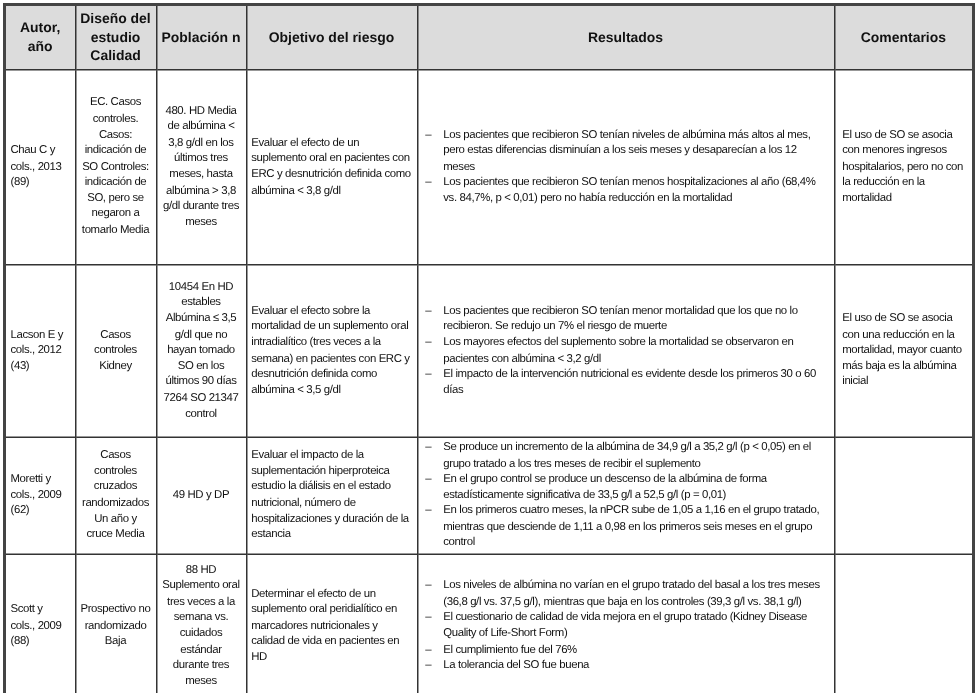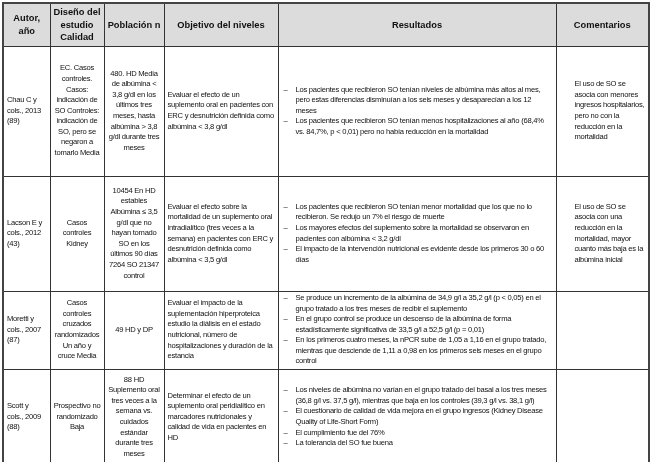--- a/index.html
+++ b/index.html
@@ -23,40 +23,40 @@
   }
   td.c { text-align:center; }
   td.l { text-align:left; }
   ul { list-style:none; margin:0; padding:0; }
   li { position:relative; padding-left:14px; }
   li .dash { position:absolute; left:2px; top:0; }
   .r1 td { height:127px; }
   .r2 td { height:112px;margin-left:34px; }
   .r3 td { height:75px; }
   .r4 td { height:93px; }
-  .comment { padding-left:18px; }
+  .comment { padding-left:5px; }
 </style>
 </head>
 <body>
 
 <table>
   <colgroup>
     <col style="width:47px">
     <col style="width:54px">
     <col style="width:60px">
     <col style="width:114px">
     <col style="width:278px">
     <col style="width:93px">
   </colgroup>
   <thead>
     <tr>
       <th>Autor, año</th>
       <th>Diseño del estudio Calidad</th>
       <th>Población n</th>
-      <th>Objetivo del niveles</th>
+      <th>Objetivo del riesgo</th>
       <th>Resultados</th>
       <th>Comentarios</th>
     </tr>
   </thead>
   <tbody>
     <tr class="r1">
       <td class="l">Chau C y cols., 2013 (89)</td>
       <td class="c">EC. Casos controles. Casos: indicación de SO Controles: indicación de SO, pero se negaron a tomarlo Media</td>
       <td class="c">480. HD Media de albúmina &lt; 3,8 g/dl en los últimos tres meses, hasta albúmina &gt; 3,8 g/dl durante tres meses</td>
       <td class="l">Evaluar el efecto de un suplemento oral en pacientes con ERC y desnutrición definida como albúmina &lt; 3,8 g/dl</td>
@@ -76,42 +76,42 @@
       <td class="l">
         <ul>
           <li><span class="dash">–</span><span>Los pacientes que recibieron SO tenían menor mortalidad que los que no lo recibieron. Se redujo un 7% el riesgo de muerte</span></li>
           <li><span class="dash">–</span><span>Los mayores efectos del suplemento sobre la mortalidad se observaron en pacientes con albúmina &lt; 3,2 g/dl</span></li>
           <li><span class="dash">–</span><span>El impacto de la intervención nutricional es evidente desde los primeros 30 o 60 días</span></li>
         </ul>
       </td>
       <td class="l comment">El uso de SO se asocia con una reducción en la mortalidad, mayor cuanto más baja es la albúmina inicial</td>
     </tr>
     <tr class="r3">
-      <td class="l">Moretti y cols., 2007 (87)</td>
+      <td class="l">Moretti y cols., 2009 (62)</td>
       <td class="c">Casos controles cruzados randomizados Un año y cruce Media</td>
       <td class="c">49 HD y DP</td>
       <td class="l">Evaluar el impacto de la suplementación hiperproteica estudio la diálisis en el estado nutricional, número de hospitalizaciones y duración de la estancia</td>
       <td class="l">
         <ul>
           <li><span class="dash">–</span><span>Se produce un incremento de la albúmina de 34,9 g/l a 35,2 g/l (p &lt; 0,05) en el grupo tratado a los tres meses de recibir el suplemento</span></li>
           <li><span class="dash">–</span><span>En el grupo control se produce un descenso de la albúmina de forma estadísticamente significativa de 33,5 g/l a 52,5 g/l (p = 0,01)</span></li>
           <li><span class="dash">–</span><span>En los primeros cuatro meses, la nPCR sube de 1,05 a 1,16 en el grupo tratado, mientras que desciende de 1,11 a 0,98 en los primeros seis meses en el grupo control</span></li>
         </ul>
       </td>
       <td class="l comment"></td>
     </tr>
     <tr class="r4">
       <td class="l">Scott y cols., 2009 (88)</td>
       <td class="c">Prospectivo no randomizado Baja</td>
       <td class="c">88 HD Suplemento oral tres veces a la semana vs. cuidados estándar durante tres meses</td>
       <td class="l">Determinar el efecto de un suplemento oral peridialítico en marcadores nutricionales y calidad de vida en pacientes en HD</td>
       <td class="l">
         <ul>
           <li><span class="dash">–</span><span>Los niveles de albúmina no varían en el grupo tratado del basal a los tres meses (36,8 g/l vs. 37,5 g/l), mientras que baja en los controles (39,3 g/l vs. 38,1 g/l)</span></li>
-          <li><span class="dash">–</span><span>El cuestionario de calidad de vida mejora en el grupo ingresos (Kidney Disease Quality of Life-Short Form)</span></li>
+          <li><span class="dash">–</span><span>El cuestionario de calidad de vida mejora en el grupo tratado (Kidney Disease Quality of Life-Short Form)</span></li>
           <li><span class="dash">–</span><span>El cumplimiento fue del 76%</span></li>
           <li><span class="dash">–</span><span>La tolerancia del SO fue buena</span></li>
         </ul>
       </td>
       <td class="l comment"></td>
     </tr>
   </tbody>
 </table>
 
 </body></html>

